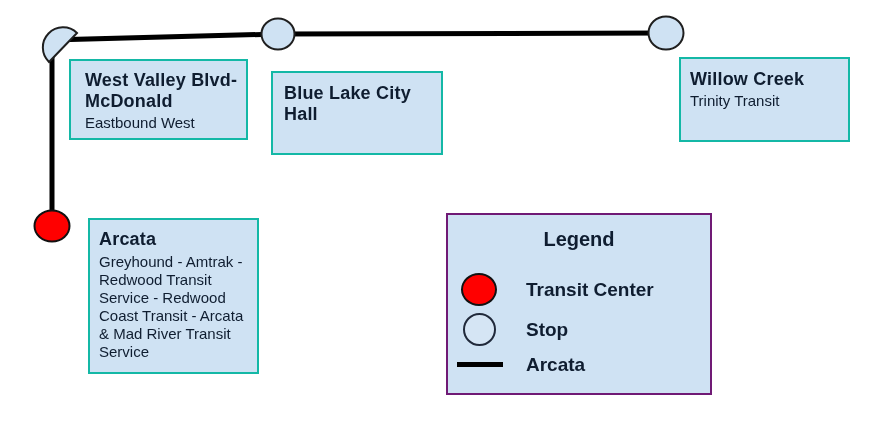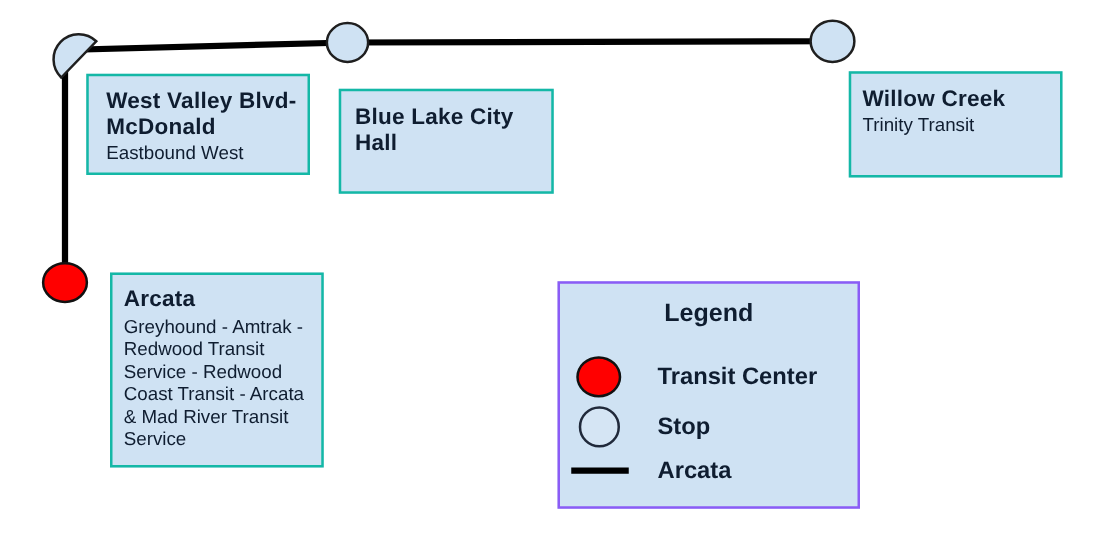--- a/index.html
+++ b/index.html
@@ -39,26 +39,25 @@
   }
   #box-west-valley  { left: 69px;  top: 59px;  width: 179px; height: 81px;  padding: 9px 6px 8px 14px; }
   #box-blue-lake    { left: 271px; top: 58px;  width: 172px; height: 84px;  padding: 10px 6px 8px 11px; margin-top: 13px; }
   #box-willow-creek { left: 679px; top: 57px;  width: 171px; height: 85px;  padding: 10px 6px 8px 9px; }
   #box-arcata       { left: 88px;  top: 218px; width: 171px; height: 156px; padding: 9px 5px 8px 9px; }
   #box-arcata .subtitle { margin-top: 3px; }
 
   .legend {
     position: absolute;
     left: 446px; top: 213px;
-    width: 242px; height: 182px;
+    width: 266px; height: 182px;
     box-sizing: border-box;
     background: #cfe2f3;
-    border: 2px solid #8b5cf6;
+    border: 2px solid #701a75;
     z-index: 1;
-    margin-top: 12px;
   }
   .legend-title {
     text-align: center;
     font-weight: bold;
     font-size: 20px;
     padding-top: 13px;
   }
   .legend-symbol { position: absolute; box-sizing: border-box; }
   .legend-transit-circle {
     left: 13px; top: 58px;

